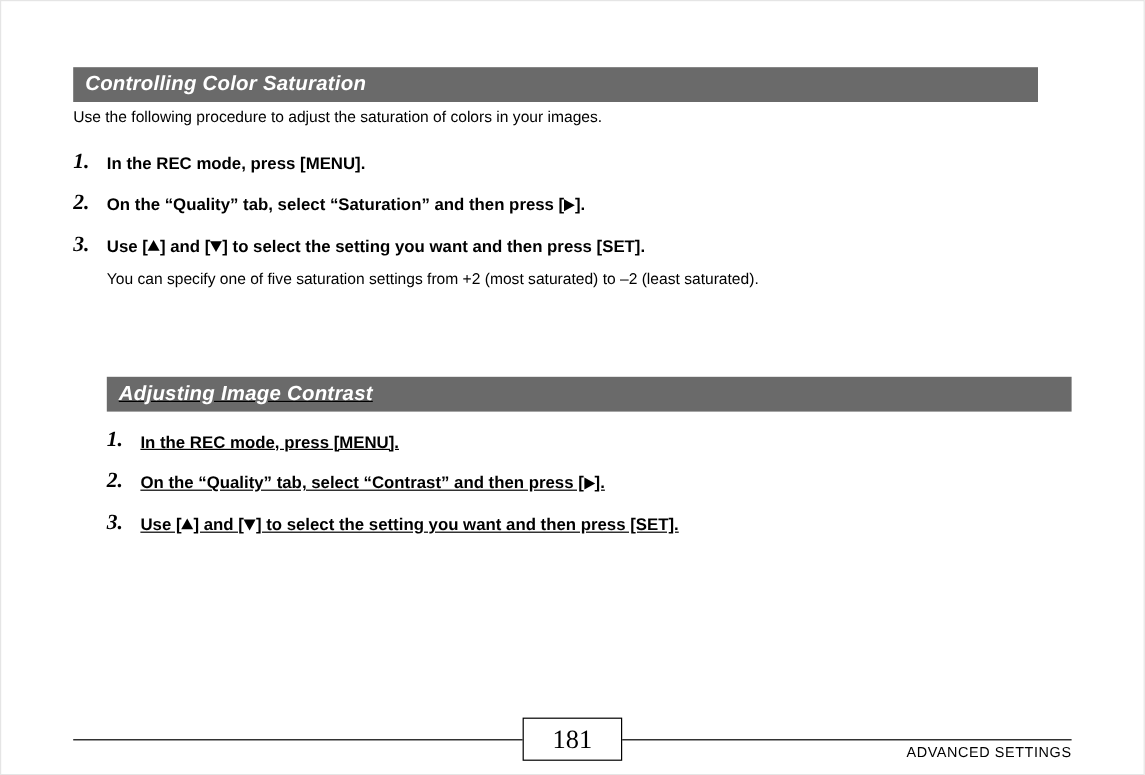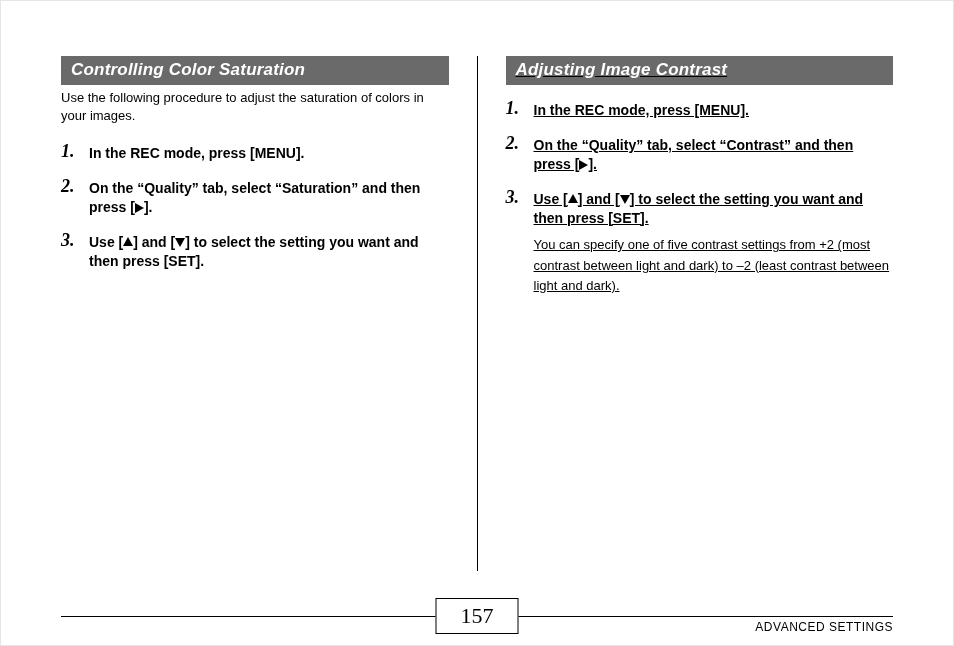--- a/index.html
+++ b/index.html
@@ -15,20 +15,21 @@
     position: relative;
     box-sizing: border-box;
     padding: 55px 60px 0 60px;
     background: #fff;
     border: 1px solid #e5e5e5;
   }
   .columns {
     display: flex;
     height: 515px;
     position: relative;
+    flex-direction: column;
   }
   .col {
     flex: 1;
     padding: 0;
   }
   .col.left { padding-right: 28px; }
   .col.right { padding-left: 28px; text-decoration: underline; }
   .col-divider {
     width: 1px;
     background: #000;
@@ -150,20 +151,21 @@
         </li>
         <li>
           <div class="step-body">
             <span>On the “Quality” tab, select “Saturation” and then press [</span><span class="tri tri-right"></span><span>].</span>
           </div>
         </li>
         <li>
           <div class="step-body">
             <span>Use [</span><span class="tri tri-up"></span><span>] and [</span><span class="tri tri-down"></span><span>] to select the setting you want and then press [SET].</span>
           </div>
+          <div class="step-note">You can specify one of five saturation settings from +2 (most saturated) to –2 (least saturated).</div>
         </li>
       </ol>
     </div>
 
     <div class="col-divider"></div>
 
     <div class="col right">
       <div class="section-header">Adjusting Image Contrast</div>
       <ol class="steps">
         <li>
@@ -171,25 +173,24 @@
         </li>
         <li>
           <div class="step-body">
             <span>On the “Quality” tab, select “Contrast” and then press [</span><span class="tri tri-right"></span><span>].</span>
           </div>
         </li>
         <li>
           <div class="step-body">
             <span>Use [</span><span class="tri tri-up"></span><span>] and [</span><span class="tri tri-down"></span><span>] to select the setting you want and then press [SET].</span>
           </div>
-          <div class="step-note">You can specify one of five contrast settings from +2 (most contrast between light and dark) to –2 (least contrast between light and dark).</div>
         </li>
       </ol>
     </div>
 
   </div>
 
   <div class="footer">
     <div class="footer-line"></div>
-    <div class="page-num-box">157</div>
+    <div class="page-num-box">181</div>
     <div class="footer-label">ADVANCED SETTINGS</div>
   </div>
 </div>
 
 </body></html>

